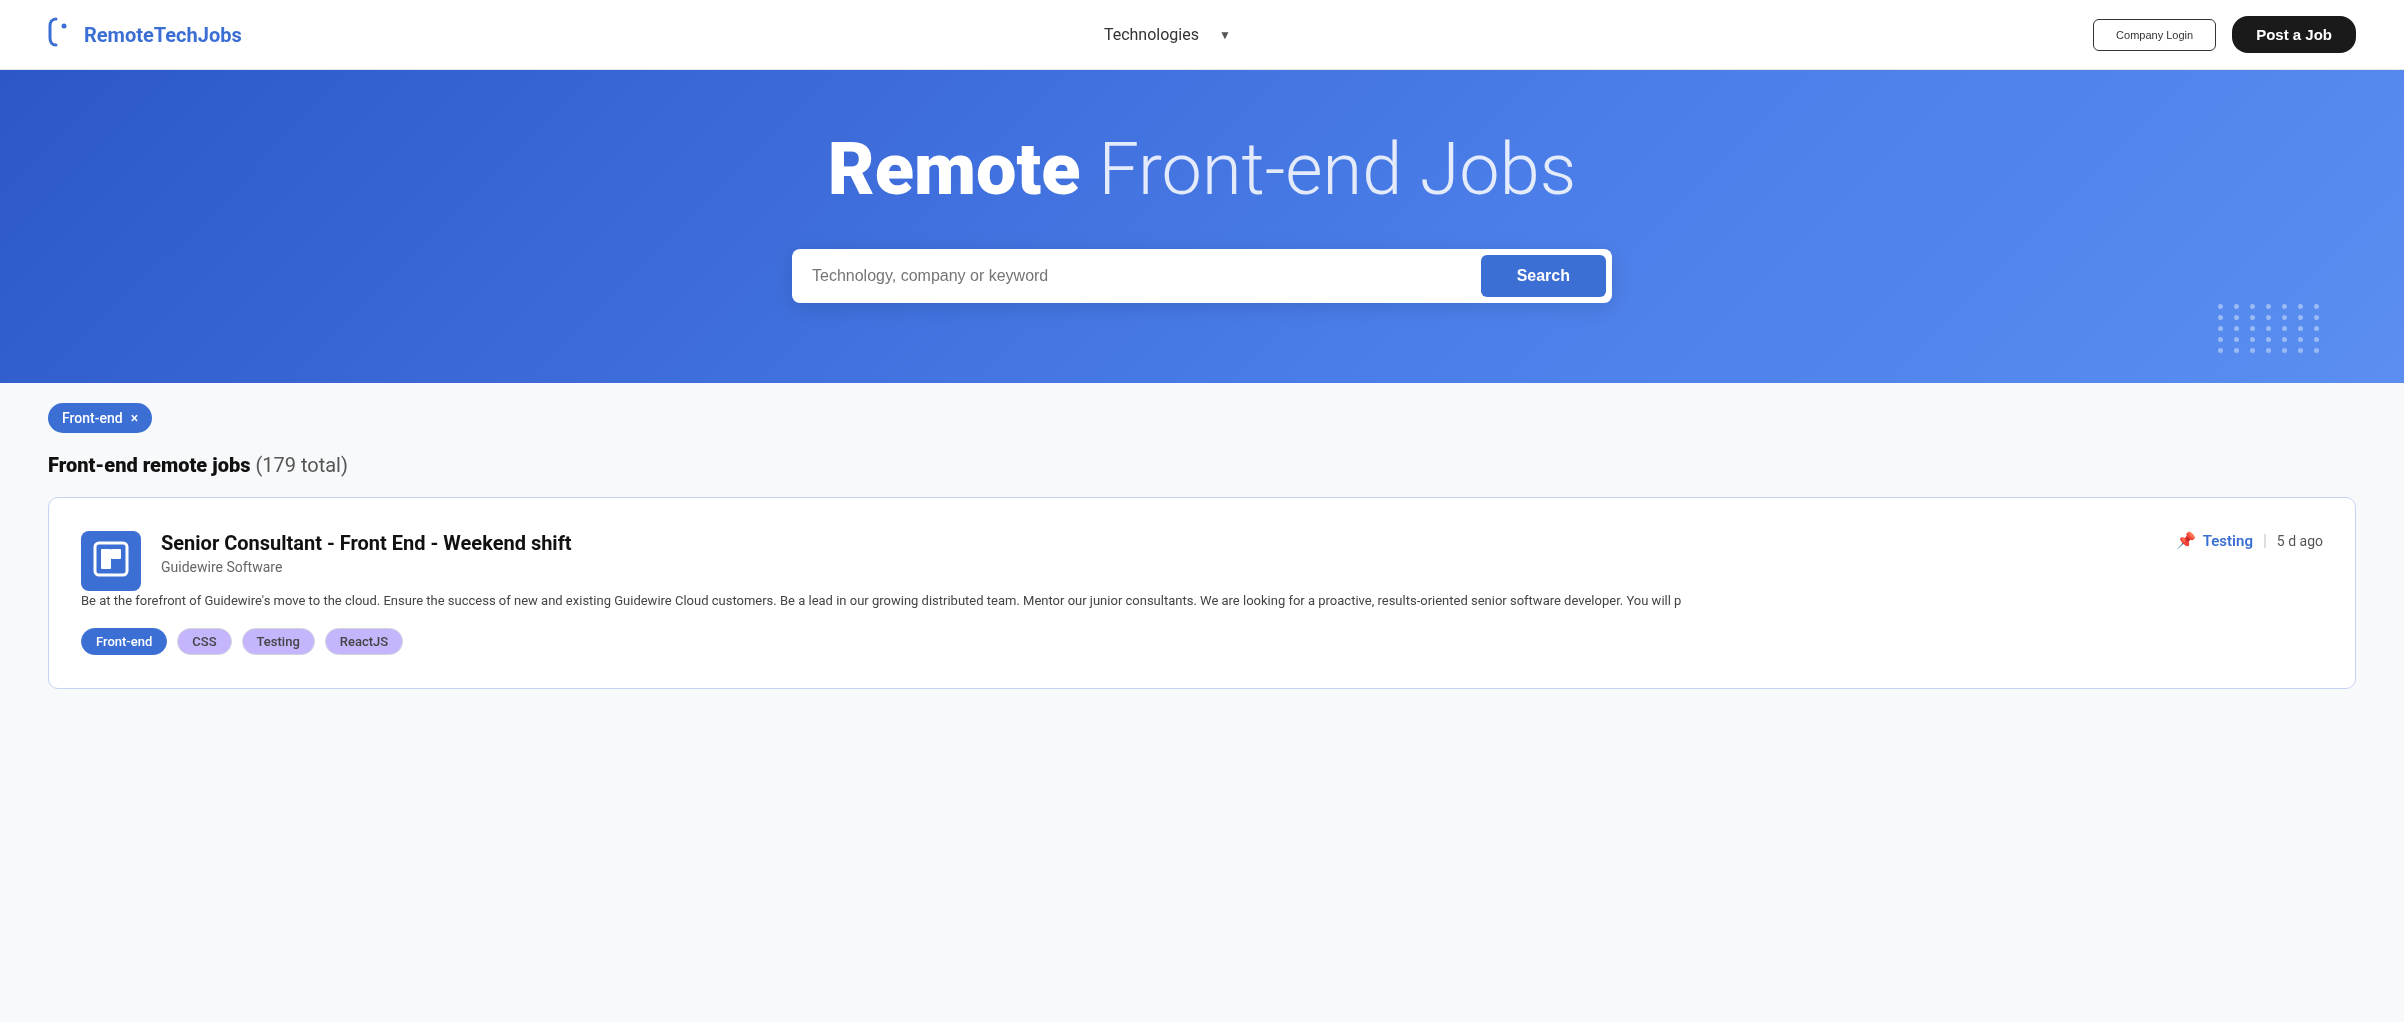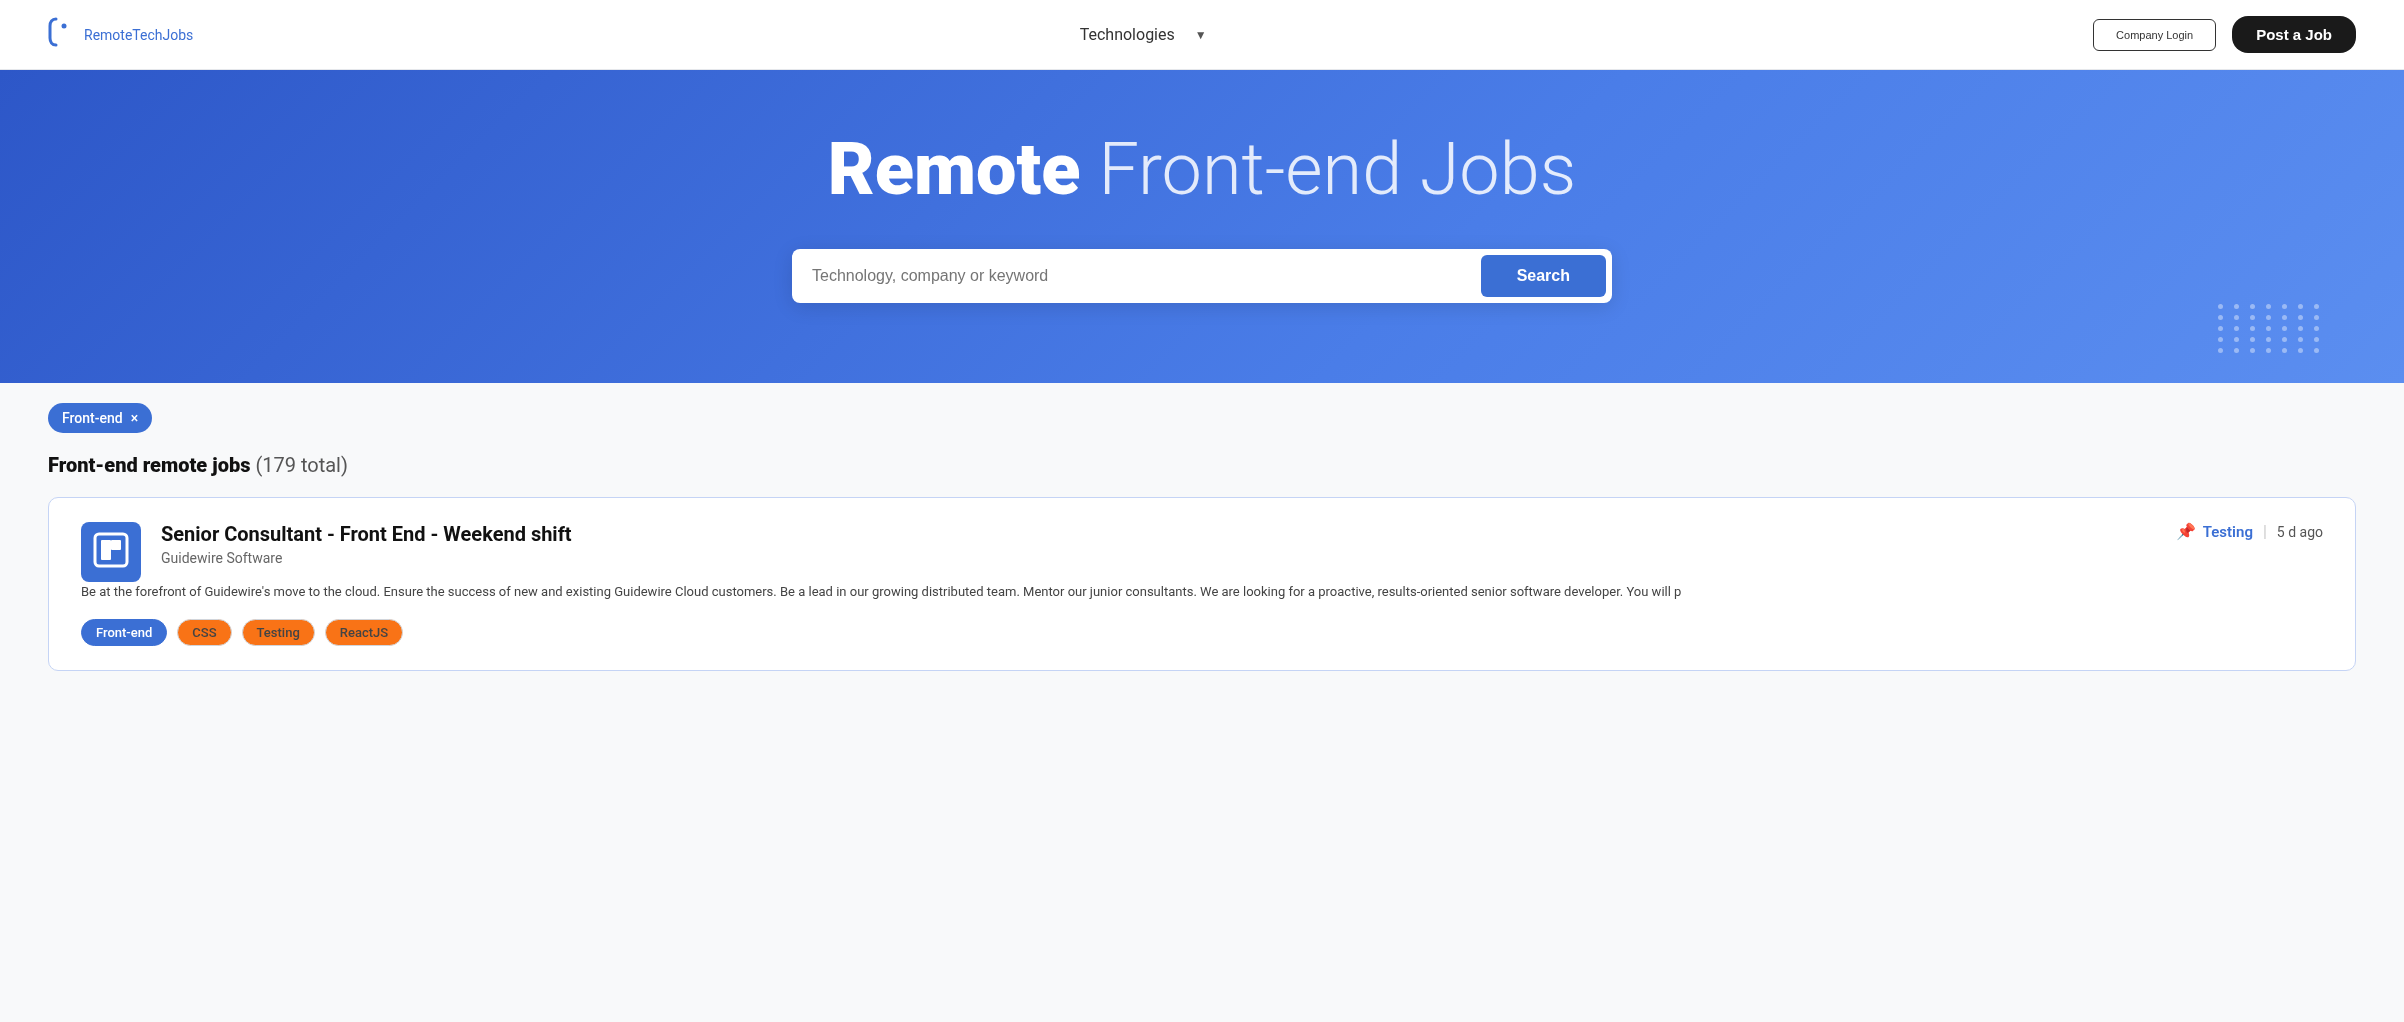--- a/index.html
+++ b/index.html
@@ -20,22 +20,22 @@
       align-items: center;
       gap: 8px;
     }
     .logo-icon {
       color: #3b6fd4;
       font-size: 28px;
       line-height: 1;
       font-weight: 300;
     }
     .logo-text {
-      font-size: 14px;
-      font-weight: 400;
+      font-size: 20px;
+      font-weight: 700;
       color: #111;
     }
     .logo-text span { color: #3b6fd4; }
     .nav-center {
       display: flex;
       align-items: center;
       gap: 20px;
       cursor: pointer;
     }
     .nav-center-label {
@@ -158,21 +158,21 @@
       color: #111;
       margin-bottom: 20px;
     }
     .jobs-count-heading .count { color: #555; font-weight: 400; }
 
     
     .job-card {
       background: #fff;
       border: 1.5px solid #c5d4f5;
       border-radius: 10px;
-      padding: 24px 32px;
+      padding: 33px 32px;
     }
     .job-card-header {
       display: flex;
       align-items: flex-start;
       justify-content: space-between;
     }
     .job-card-left {
       display: flex;
       align-items: flex-start;
       gap: 20px;
@@ -242,21 +242,21 @@
       flex-wrap: wrap;
     }
     .tag {
       padding: 5px 14px;
       border-radius: 20px;
       font-size: 13px;
       font-weight: 500;
       cursor: pointer;
       border: 1.5px solid #d1d5db;
       color: #444;
-      background: #f97316;
+      background: #c4b5fd;
     }
     .tag.primary {
       background: #3b6fd4;
       color: #fff;
       border-color: #3b6fd4;
     }
   </style>
 </head>
 <body>
 

